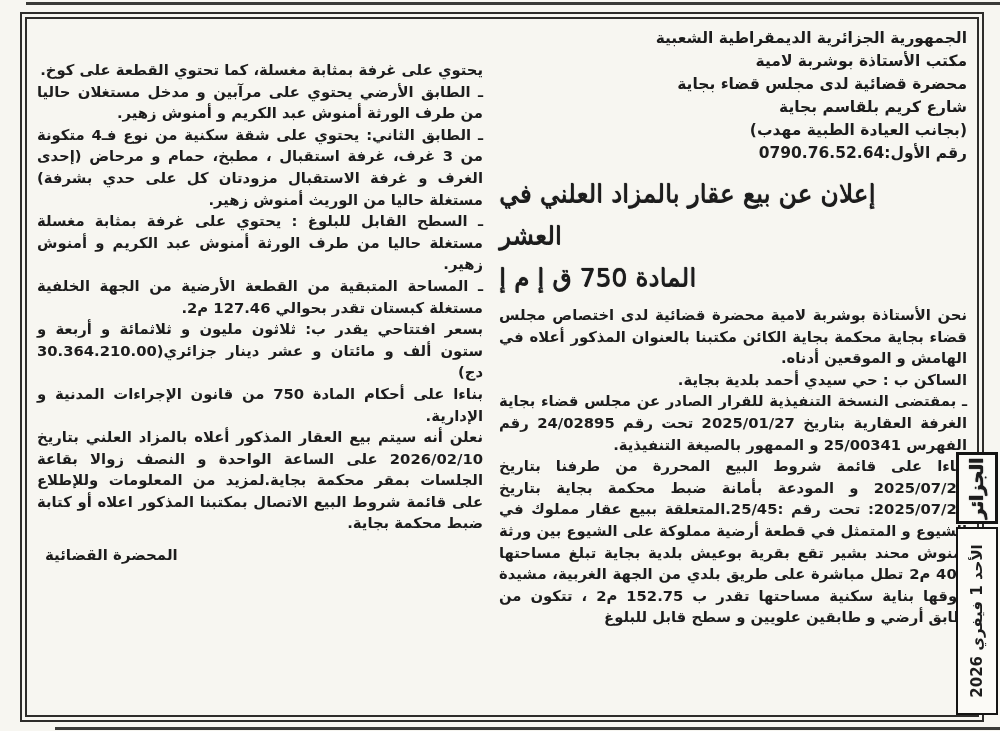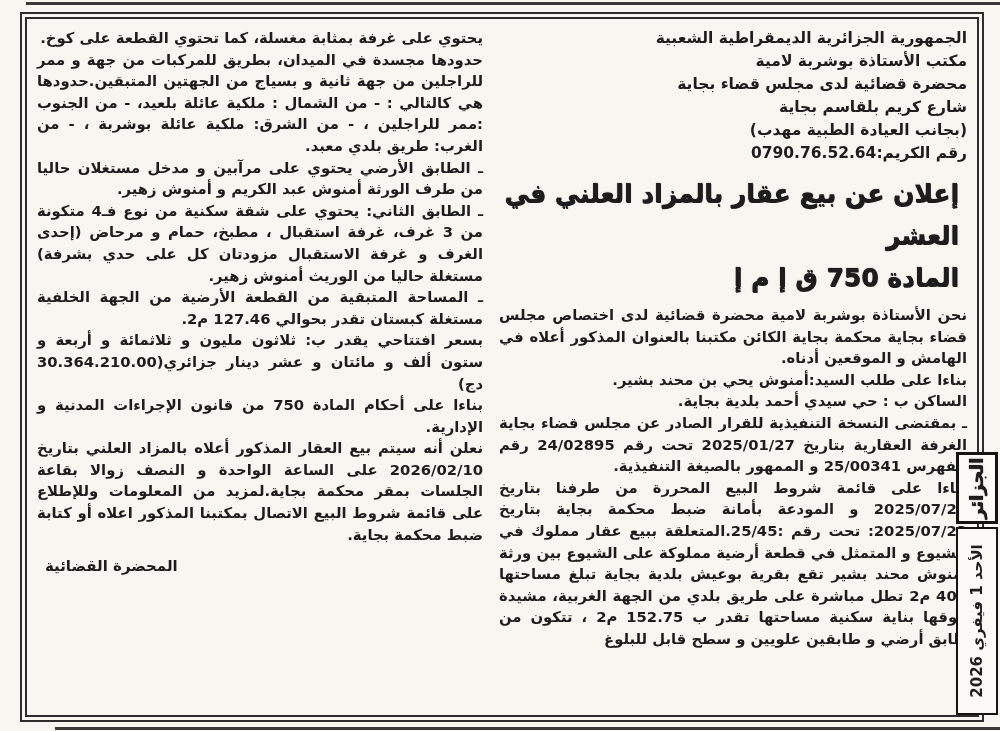--- a/index.html
+++ b/index.html
@@ -21,25 +21,25 @@
     border:2px solid #2e2d2b; padding:3px;
   }
   .frame-inner {
     width:100%; height:100%;
     border:2px solid #2e2d2b;
     padding:8px 10px 6px 10px;
     overflow:hidden;
   }
   .cols { direction:rtl; display:flex; gap:16px; height:100%; }
   .col-right { flex:0 0 468px; }
-  .col-left  { flex:1 1 auto; min-width:0; }
+  .col-left  { flex:1 1 auto; min-width:0;margin-top:32px; }
 
   .office-header { text-align:right; font-weight:bold; font-size:15.5px; line-height:23px; }
   .auction-title {
-    text-align:right; font-weight:bold;
+    text-align:left; font-weight:normal;
     font-size:25px; line-height:42px;
     margin:8px 8px 5px 0;
     text-shadow:0 0 1px currentColor, 0.5px 0.5px 0 currentColor;
   }
   .body-p {
     font-size:14.8px; line-height:21.6px; font-weight:bold;
     text-align:justify; direction:rtl;
   }
   .signature {
     font-size:15px; font-weight:bold; margin-top:12px;
@@ -76,41 +76,40 @@
     <div class="frame-inner">
       <div class="cols">
 
         <div class="col-right">
           <div class="office-header">
             <div>الجمهورية الجزائرية الديمقراطية الشعبية</div>
             <div>مكتب الأستاذة بوشربة لامية</div>
             <div>محضرة قضائية لدى مجلس قضاء بجاية</div>
             <div>شارع كريم بلقاسم بجاية</div>
             <div>(بجانب العيادة الطبية مهدب)</div>
-            <div>رقم الكريم:0790.76.52.64</div>
+            <div>رقم الأول:0790.76.52.64</div>
           </div>
 
           <div class="auction-title">
             <div>إعلان عن بيع عقار بالمزاد العلني في</div>
             <div>العشر</div>
             <div>المادة 750 ق إ م إ</div>
           </div>
 
           <p class="body-p">نحن الأستاذة بوشربة لامية محضرة قضائية لدى اختصاص مجلس قضاء بجاية محكمة بجاية الكائن مكتبنا بالعنوان المذكور أعلاه في الهامش و الموقعين أدناه.</p>
-          <p class="body-p">بناءا على طلب السيد:أمنوش يحي بن محند بشير.</p>
           <p class="body-p">الساكن ب : حي سيدي أحمد بلدية بجاية.</p>
           <p class="body-p">ـ بمقتضى النسخة التنفيذية للقرار الصادر عن مجلس قضاء بجاية الغرفة العقارية بتاريخ 2025/01/27 تحت رقم 24/02895 رقم الفهرس 25/00341 و الممهور بالصيغة التنفيذية.</p>
           <p class="body-p">بناءا على قائمة شروط البيع المحررة من طرفنا بتاريخ 2025/07/22 و المودعة بأمانة ضبط محكمة بجاية بتاريخ 2025/07/23: تحت رقم :25/45.المتعلقة ببيع عقار مملوك في الشيوع و المتمثل في قطعة أرضية مملوكة على الشيوع بين ورثة أمنوش محند بشير تقع بقرية بوعيش بلدية بجاية تبلغ مساحتها 400 م2 تطل مباشرة على طريق بلدي من الجهة الغربية، مشيدة فوقها بناية سكنية مساحتها تقدر ب 152.75 م2 ، تتكون من طابق أرضي و طابقين علويين و سطح قابل للبلوغ</p>
         </div>
 
         <div class="col-left">
           <p class="body-p">يحتوي على غرفة بمثابة مغسلة، كما تحتوي القطعة على كوخ.</p>
-          <p class="body-p">حدودها مجسدة في الميدان، بطريق للمركبات من جهة و ممر للراجلين من جهة ثانية و بسياج من الجهتين المتبقين.حدودها هي كالتالي : - من الشمال : ملكية عائلة بلعيد، - من الجنوب :ممر للراجلين ، - من الشرق: ملكية عائلة بوشربة ، - من الغرب: طريق بلدي معبد.</p>
           <p class="body-p">ـ الطابق الأرضي يحتوي على مرآبين و مدخل مستغلان حاليا من طرف الورثة أمنوش عبد الكريم و أمنوش زهير.</p>
           <p class="body-p">ـ الطابق الثاني: يحتوي على شقة سكنية من نوع فـ4 متكونة من 3 غرف، غرفة استقبال ، مطبخ، حمام و مرحاض (إحدى الغرف و غرفة الاستقبال مزودتان كل على حدي بشرفة) مستغلة حاليا من الوريث أمنوش زهير.</p>
+          <p class="body-p">ـ السطح القابل للبلوغ : يحتوي على غرفة بمثابة مغسلة مستغلة حاليا من طرف الورثة أمنوش عبد الكريم و أمنوش زهير.</p>
           <p class="body-p">ـ المساحة المتبقية من القطعة الأرضية من الجهة الخلفية مستغلة كبستان تقدر بحوالي 127.46 م2.</p>
           <p class="body-p">بسعر افتتاحي يقدر ب: ثلاثون مليون و ثلاثمائة و أربعة و ستون ألف و مائتان و عشر دينار جزائري(30.364.210.00 دج)</p>
           <p class="body-p">بناءا على أحكام المادة 750 من قانون الإجراءات المدنية و الإدارية.</p>
           <p class="body-p">نعلن أنه سيتم بيع العقار المذكور أعلاه بالمزاد العلني بتاريخ 2026/02/10 على الساعة الواحدة و النصف زوالا بقاعة الجلسات بمقر محكمة بجاية.لمزيد من المعلومات وللإطلاع على قائمة شروط البيع الاتصال بمكتبنا المذكور اعلاه أو كتابة ضبط محكمة بجاية.</p>
           <p class="signature">المحضرة القضائية</p>
         </div>
 
       </div>
     </div>
   </div>

